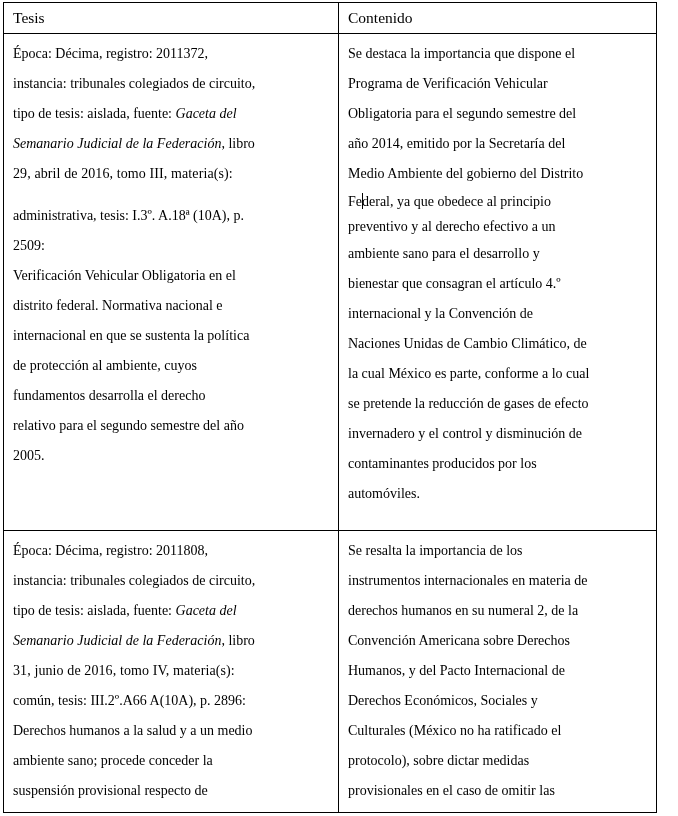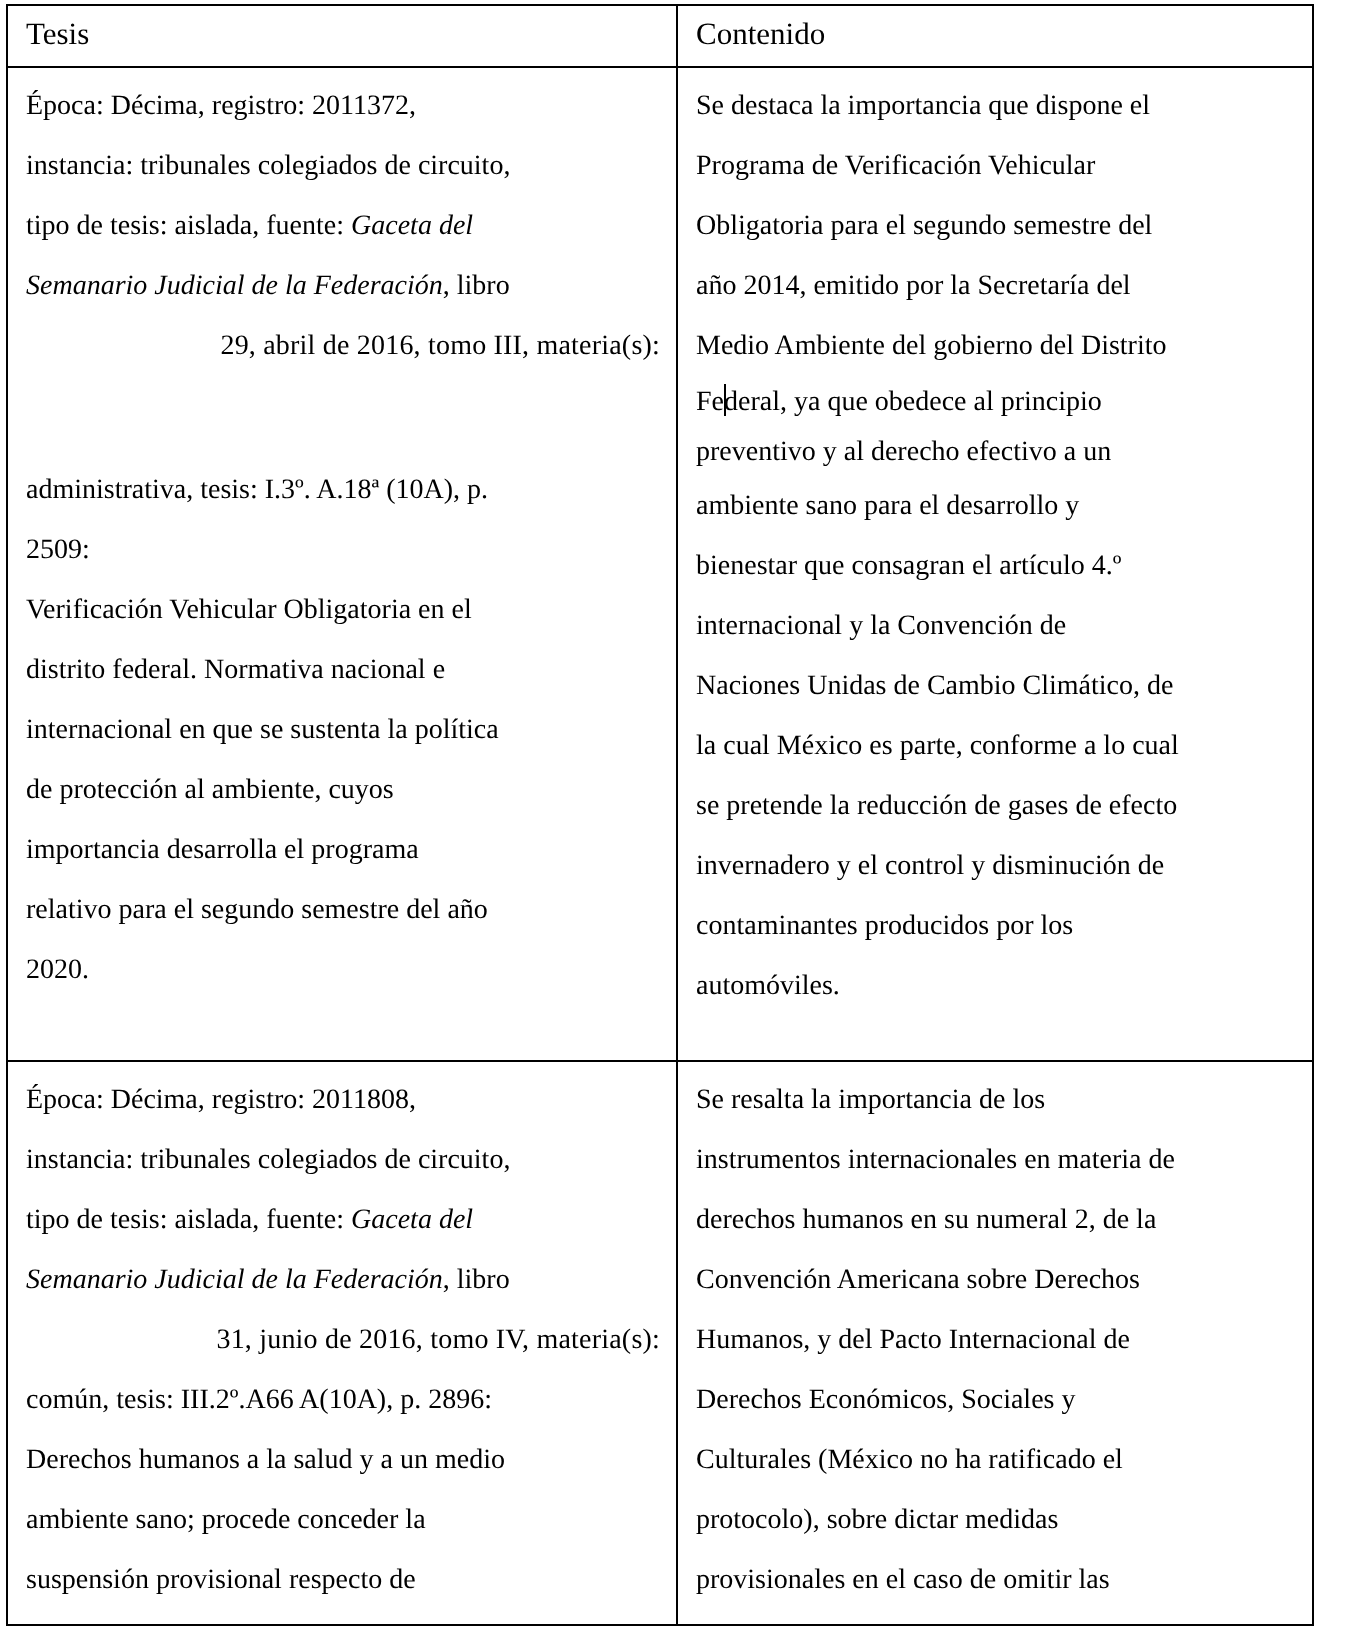--- a/index.html
+++ b/index.html
@@ -62,29 +62,28 @@
   .cell-body p {
     margin: 0;
     padding: 0;
     font-size: 14px;
     line-height: 30px;
   }
   .cell-body p.tight {
     line-height: 25px;
   }
   .cell-body p.gap-before {
-    margin-top: 42px;
+    margin-top: 12px;
   }
   .cell-body i, .cell-body .ital {
     font-style: italic;
   }
   .smallcap-roman {
     font-variant: normal;
     letter-spacing: 0.1px;
-    text-align: right;
   }
 
   
   .caret {
     display: inline-block;
     width: 0;
     border-left: 1px solid #000;
     height: 16px;
     vertical-align: -3px;
     margin: 0 -0.5px;
@@ -122,23 +121,23 @@
             <p>instancia: tribunales colegiados de circuito,</p>
             <p><span>tipo de tesis: aislada, fuente: </span><i class="ital">Gaceta del</i></p>
             <p><i class="ital">Semanario Judicial de la Federación</i><span>, libro</span></p>
             <p class="smallcap-roman">29, abril de 2016, tomo III, materia(s):</p>
             <p class="gap-before">administrativa, tesis: I.3º. A.18ª (10A), p.</p>
             <p>2509:</p>
             <p>Verificación Vehicular Obligatoria en el</p>
             <p>distrito federal. Normativa nacional e</p>
             <p>internacional en que se sustenta la política</p>
             <p>de protección al ambiente, cuyos</p>
-            <p>importancia desarrolla el programa</p>
+            <p>fundamentos desarrolla el derecho</p>
             <p>relativo para el segundo semestre del año</p>
-            <p>2020.</p>
+            <p>2005.</p>
           </div>
         </td>
 
         <td class="row1-right">
           <div class="cell-body">
             <p>Se destaca la importancia que dispone el</p>
             <p>Programa de Verificación Vehicular</p>
             <p>Obligatoria para el segundo semestre del</p>
             <p>año 2014, emitido por la Secretaría del</p>
             <p>Medio Ambiente del gobierno del Distrito</p>

